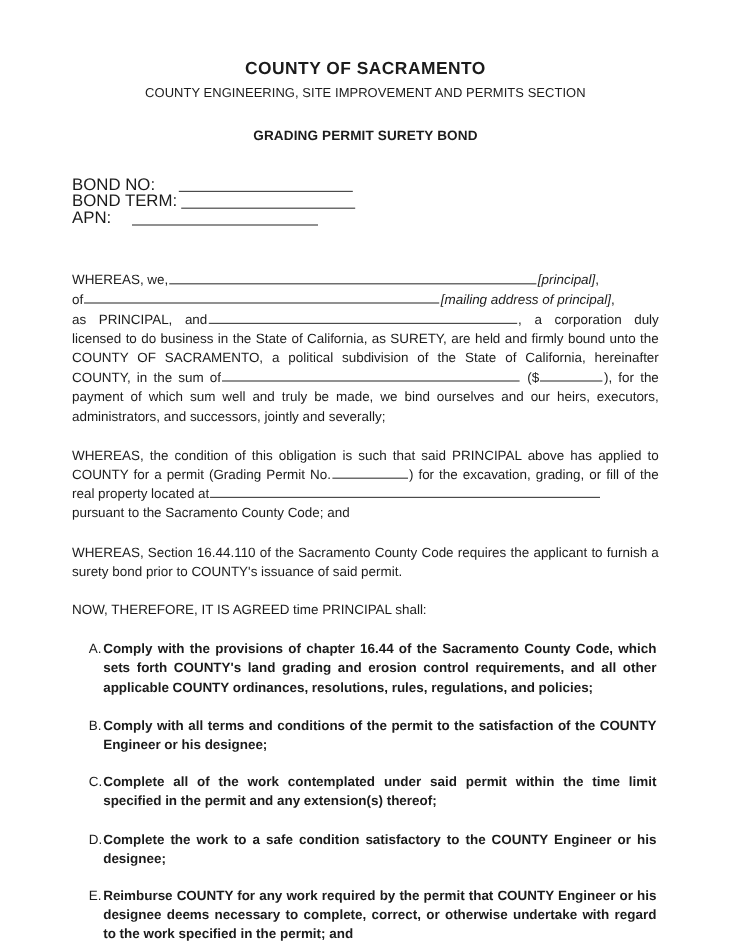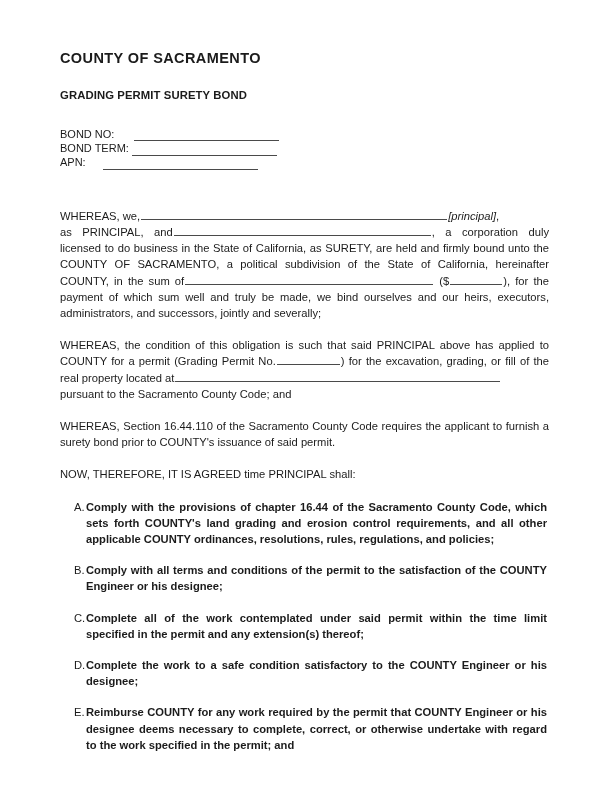--- a/index.html
+++ b/index.html
@@ -17,21 +17,21 @@
   .page {
     position: relative;
     width: 609px;
     height: 788px;
     background: #ffffff;
     box-sizing: border-box;
     padding: 40px 60px 0 60px;
   }
 
   
-  .doc-header { text-align: left; }
+  .doc-header { text-align: center; }
   .title-main {
     font-size: 14.5px;
     font-weight: bold;
     letter-spacing: 0.4px;
     margin: 9px 0 0 0;
     line-height: 1.25;
   }
   .title-sub {
     font-size: 10.8px;
     font-weight: normal;
@@ -42,21 +42,21 @@
   .title-form {
     font-size: 11.3px;
     font-weight: bold;
     letter-spacing: 0.1px;
     margin: 22px 0 17px 0;
   }
 
   
   .fields {
     margin-top: 26px;
-    font-size: 11px;
+    font-size: 14px;
     line-height: 14.2px;
   }
   .field-row {
     display: flex;
     align-items: flex-end;
     height: 14.2px;
   }
   .field-label {
     flex: 0 0 auto;
     white-space: nowrap;
@@ -128,20 +128,21 @@
     font-weight: bold;
   }
 </style>
 </head>
 <body>
 
 <div class="page">
 
   <div class="doc-header">
     <div class="title-main">COUNTY OF SACRAMENTO</div>
+    <div class="title-sub">COUNTY ENGINEERING, SITE IMPROVEMENT AND PERMITS SECTION</div>
     <div class="title-form">GRADING PERMIT SURETY BOND</div>
   </div>
 
   <div class="fields">
 
     <div class="field-row">
       <span class="field-label">BOND NO:</span>
       <span class="field-rule fr-bondno"></span>
     </div>
 
@@ -154,20 +155,21 @@
     <div class="field-row">
       <span class="field-label">APN:</span>
       <span class="field-rule fr-apn"></span>
     </div>
 
   </div>
 
   <div class="body-text para-whereas1">
     <p class="para line-nojust"><span>WHEREAS, we,</span><span class="rule r-principal"></span><em class="ital">[principal]</em><span>,</span></p>
 
+    <p class="para line-nojust"><span>of</span><span class="rule r-mailing"></span><em class="ital">[mailing address of principal]</em><span>,</span></p>
 
     <p class="para"><span>as PRINCIPAL, and</span><span class="rule r-surety"></span><span>, a corporation duly licensed to do business in the State of California, as SURETY, are held and firmly bound unto the COUNTY OF SACRAMENTO, a political subdivision of the State of California, hereinafter COUNTY, in the sum of</span><span class="rule r-sum"></span> <span>($</span><span class="rule r-dollars"></span><span>),</span> <span>for the payment of which sum well and truly be made, we bind ourselves and our heirs, executors, administrators, and successors, jointly and severally;</span></p>
   </div>
 
   <div class="gap-lg"></div>
 
   <div class="body-text">
     <p class="para"><span>WHEREAS, the condition of this obligation is such that said PRINCIPAL above has applied to COUNTY for a permit (Grading Permit No.</span><span class="rule r-permitno"></span><span>) for the excavation, grading, or fill of the real property located at</span><span class="rule r-property"></span></p>
     <p class="para line-nojust"><span>pursuant to the Sacramento County Code; and</span></p>
   </div>

